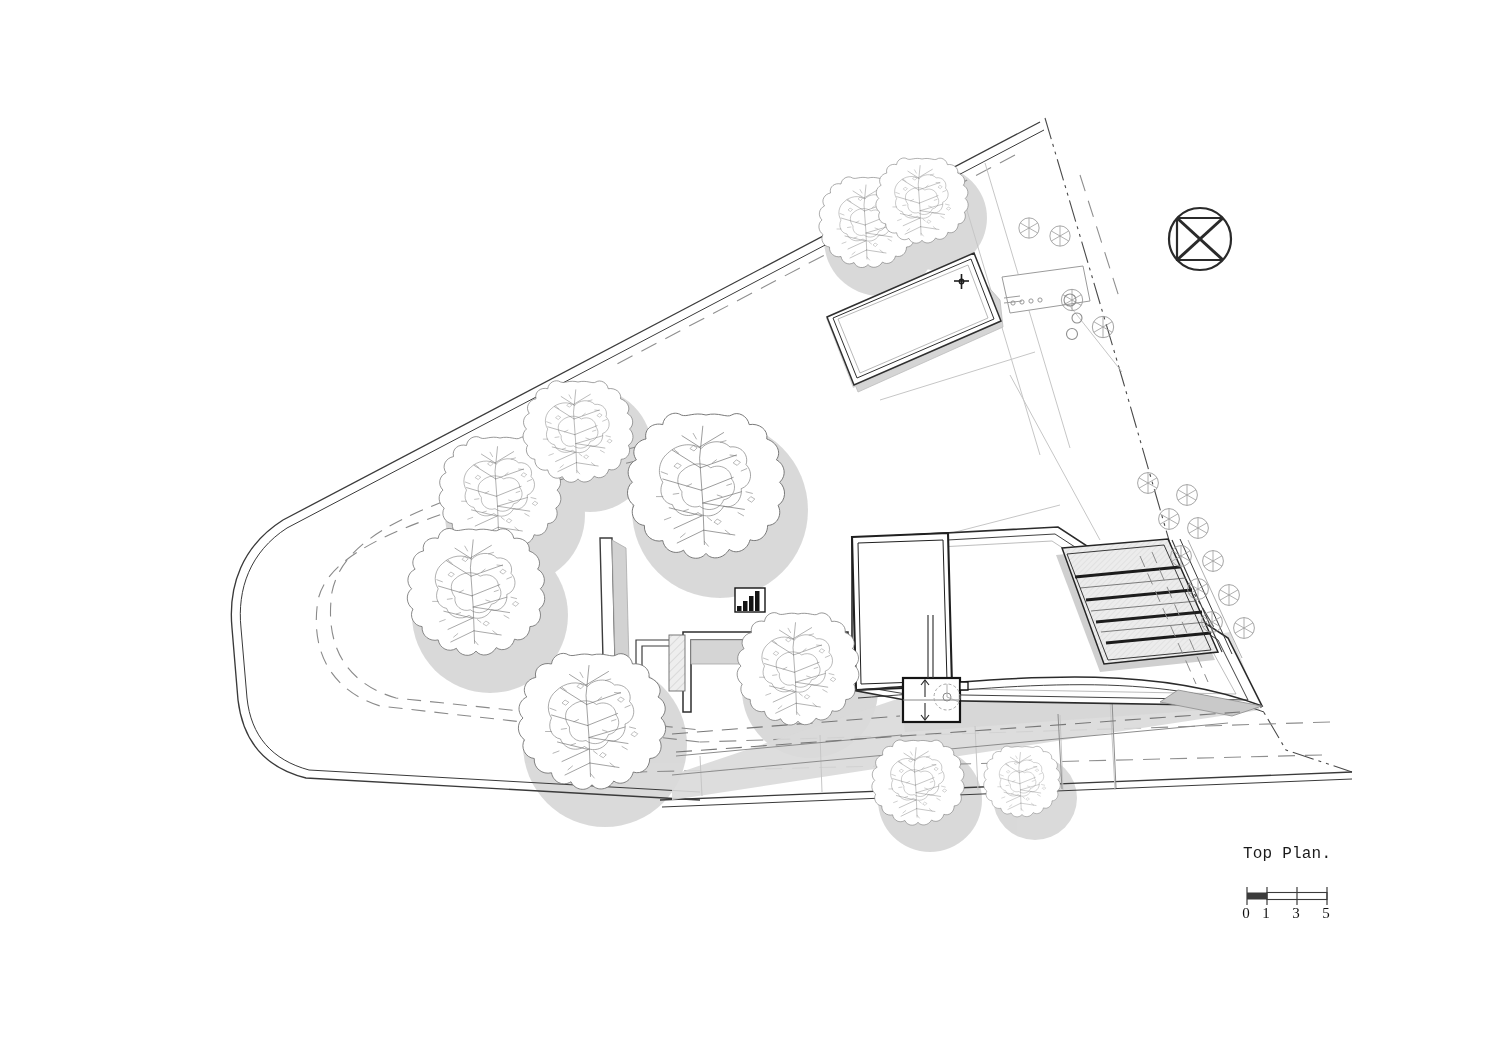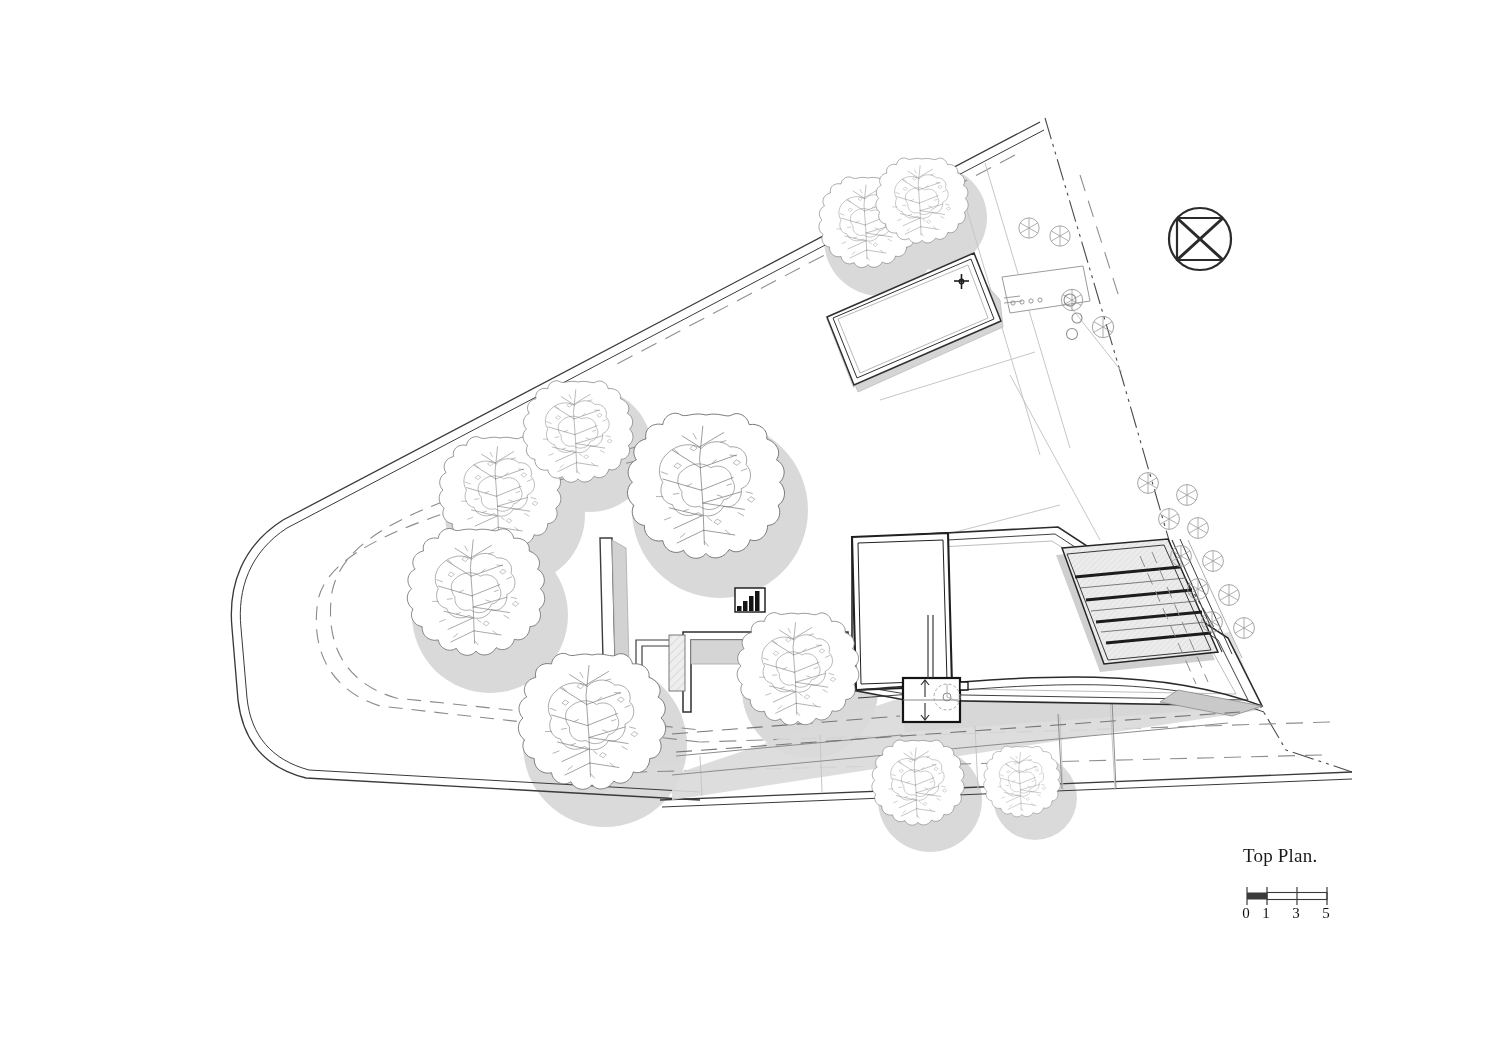--- a/index.html
+++ b/index.html
@@ -26,22 +26,22 @@
     height: 1061px;
     display: block;
   }
   .label-block {
     position: absolute;
     left: 1243px;
     top: 845px;
     width: 220px;
   }
   .plan-title {
-    font-family: Liberation Serif, serif;
-    font-size: 19px;
+    font-family: Liberation Mono, monospace;
+    font-size: 16px;
     color: #1a1a1a;
     letter-spacing: 0.2px;
     white-space: nowrap;
   }
   .scale-nums {
     position: absolute;
     left: 1238px;
     top: 905px;
     width: 120px;
     height: 22px;

